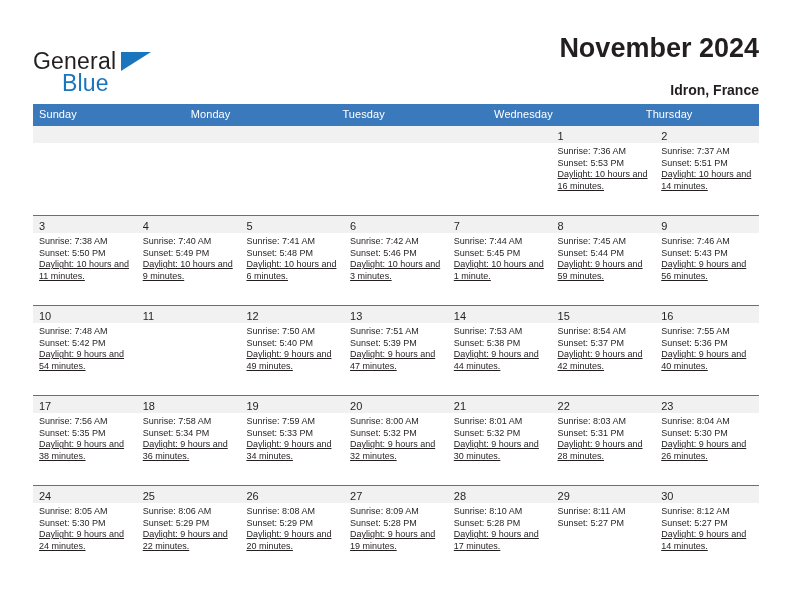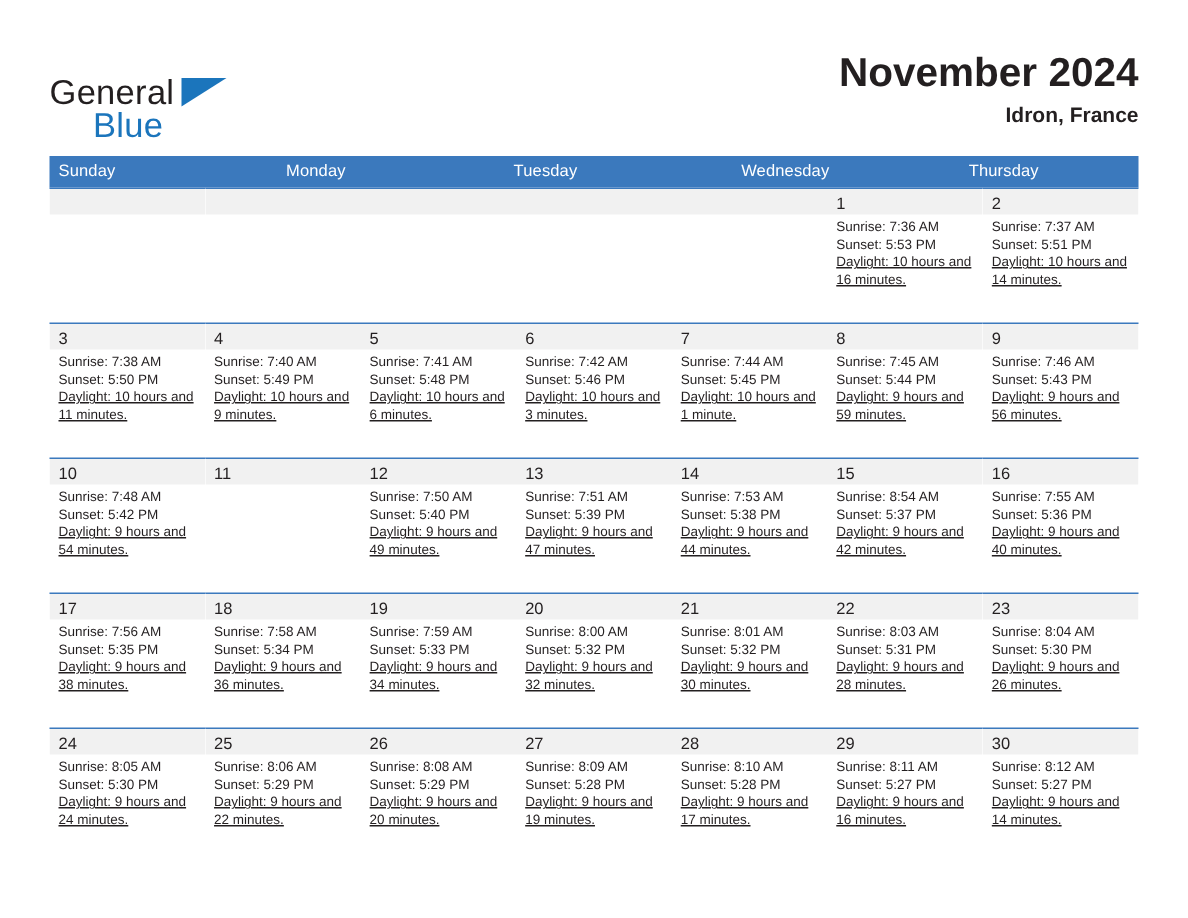--- a/index.html
+++ b/index.html
@@ -71,21 +71,21 @@
     text-align: right;
     font-weight: bold;
   }
   .cal-title {
     font-size: 27px;
     color: #231f20;
     line-height: 33px;
     white-space: nowrap;
   }
   .cal-subtitle {
-    margin-top: 2px;
+    margin-top: 16px;
     font-size: 14px;
     color: #231f20;
     line-height: 18px;
     white-space: nowrap;
   }
 
   
   .calendar {
     position: absolute;
     left: 33px;
@@ -429,21 +429,20 @@
               <div>Sunrise: 8:10 AM</div>
               <div>Sunset: 5:28 PM</div>
               <div class="wrap">Daylight: 9 hours and 17 minutes.</div>
             </div>
           </div>
           <div class="day">
             <div class="day-num-band"><span class="day-num">29</span></div>
             <div class="day-info">
               <div>Sunrise: 8:11 AM</div>
               <div>Sunset: 5:27 PM</div>
-              <div class="wrap">Daylight: 9 hours and 16 minutes.</div>
             </div>
           </div>
           <div class="day">
             <div class="day-num-band"><span class="day-num">30</span></div>
             <div class="day-info">
               <div>Sunrise: 8:12 AM</div>
               <div>Sunset: 5:27 PM</div>
               <div class="wrap">Daylight: 9 hours and 14 minutes.</div>
             </div>
           </div>

